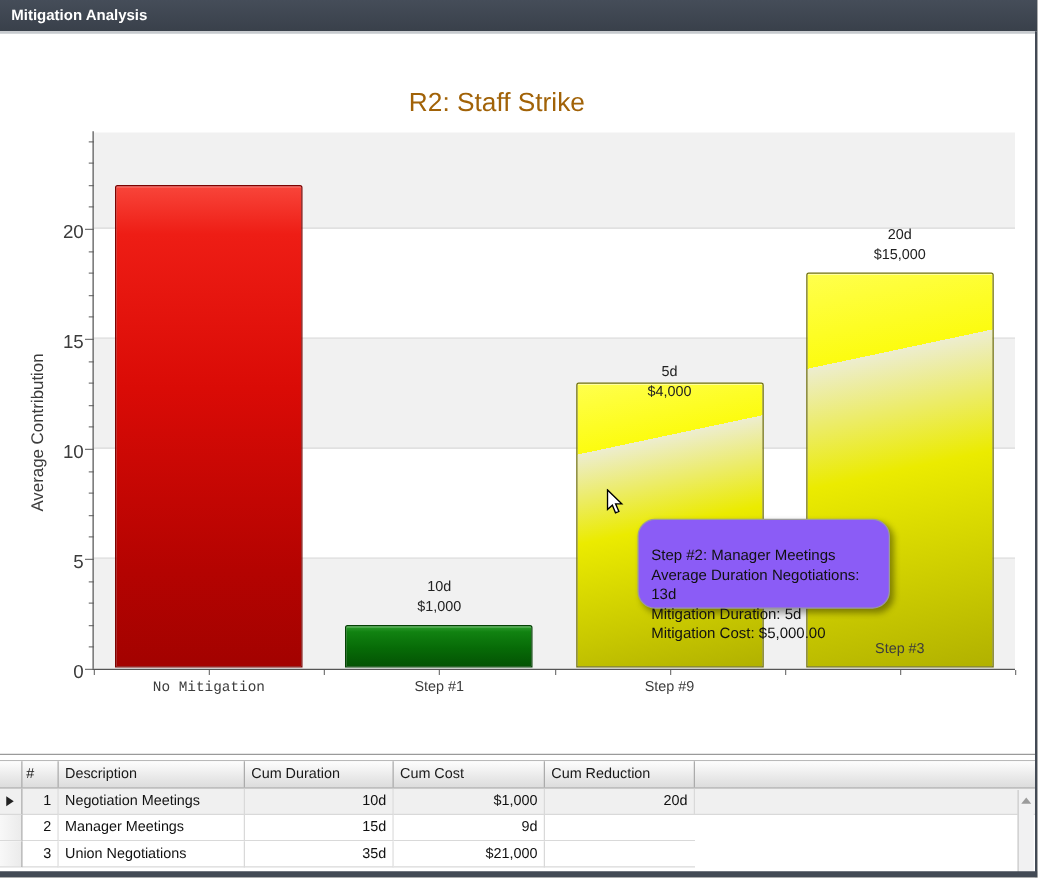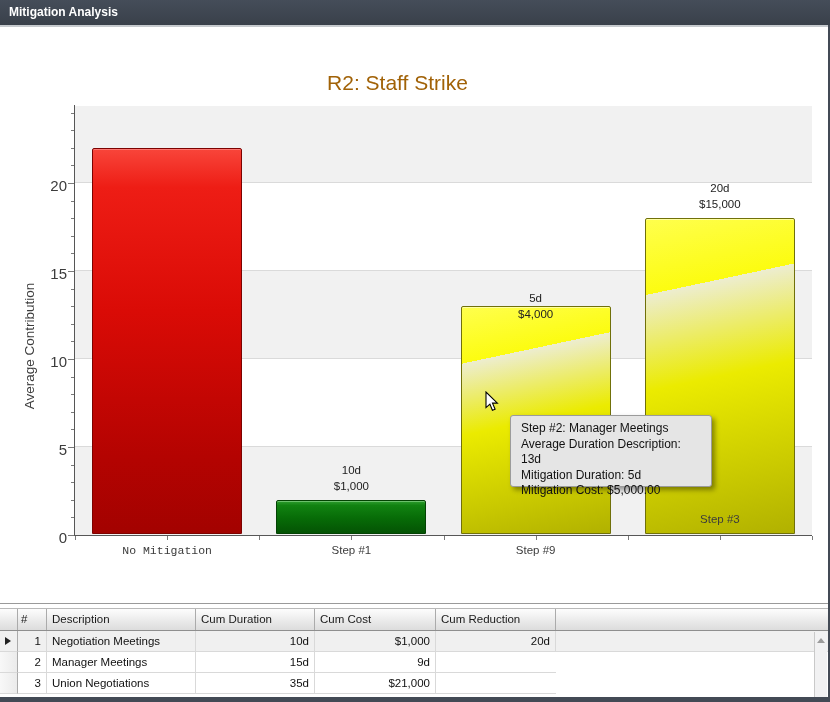--- a/index.html
+++ b/index.html
@@ -47,23 +47,23 @@
   }
   .bar-yellow{
     background:linear-gradient(168deg,#ffff4d 0%,#fcfc10 22%,#ededd0 0,#ebeb00 50%,#c9c900 80%,#b1b100 100%);
     border:1px solid #70700a;
     box-shadow:inset 0 1px 0 rgba(255,255,200,.7);
   }
   .bar-label{position:absolute;width:140px;text-align:center;font-size:11.5px;line-height:16px;color:#222;}
 
   .tooltip{
     position:absolute;left:510px;top:415px;width:202px;height:72px;
-    background:#e5e5e5;border:1px solid #9b9b9b;border-radius:3px;
+    background:#8b5cf6;border:1px solid #9b9b9b;border-radius:14px;
     box-shadow:3px 3px 5px rgba(0,0,0,.38);
-    padding:5px 10px;font-size:12px;line-height:15.5px;color:#111;z-index:20;
+    padding:21px 10px;font-size:12px;line-height:15.5px;color:#111;z-index:20;
   }
   .cursor{position:absolute;left:485px;top:391px;z-index:21;}
 
   .table-region{position:absolute;left:0;top:608px;width:828px;height:89px;background:#fff;border-top:1px solid #b9b9b9;}
   .tbl-row{position:absolute;left:0;width:828px;display:grid;grid-template-columns:18px 29px 149px 119px 121px 120px 1fr;}
   .hdr-row{top:0;height:22px;border-bottom:1px solid #8f8f8f;
     background:linear-gradient(#fdfdfd,#eeeeee 45%,#dcdcdc);}
   .hdr-cell{border-right:1px solid #ababab;font-size:11.5px;color:#1a1a1a;line-height:21px;padding-left:5px;overflow:hidden;white-space:nowrap;}
   .hdr-cell.no-sep{border-right:none;}
   .data-row{height:21px;background:#fff;}
@@ -163,21 +163,21 @@
       <div class="bar-label" style="left: 649.875px; top: 180px;">
         <div>20d</div>
         <div>$15,000</div>
       </div>
       <div class="x-tick-label" style="left: 649.875px; top: 513px;">Step #3</div>
     </div>
 
 
   <div class="tooltip" id="tooltip">
       <div>Step #2: Manager Meetings</div>
-      <div>Average Duration Description: 13d</div>
+      <div>Average Duration Negotiations: 13d</div>
       <div>Mitigation Duration: 5d</div>
       <div>Mitigation Cost: $5,000.00</div>
     </div>
 
   <div class="cursor">
     <svg width="15" height="22" viewBox="0 0 15 22">
       <path d="M1 1 L1 16.6 L4.9 13.1 L7.4 19.3 L10.1 18.2 L7.5 12.1 L12.4 12.1 Z" fill="#ffffff" stroke="#000000" stroke-width="1.1"></path>
     </svg>
   </div>
 

